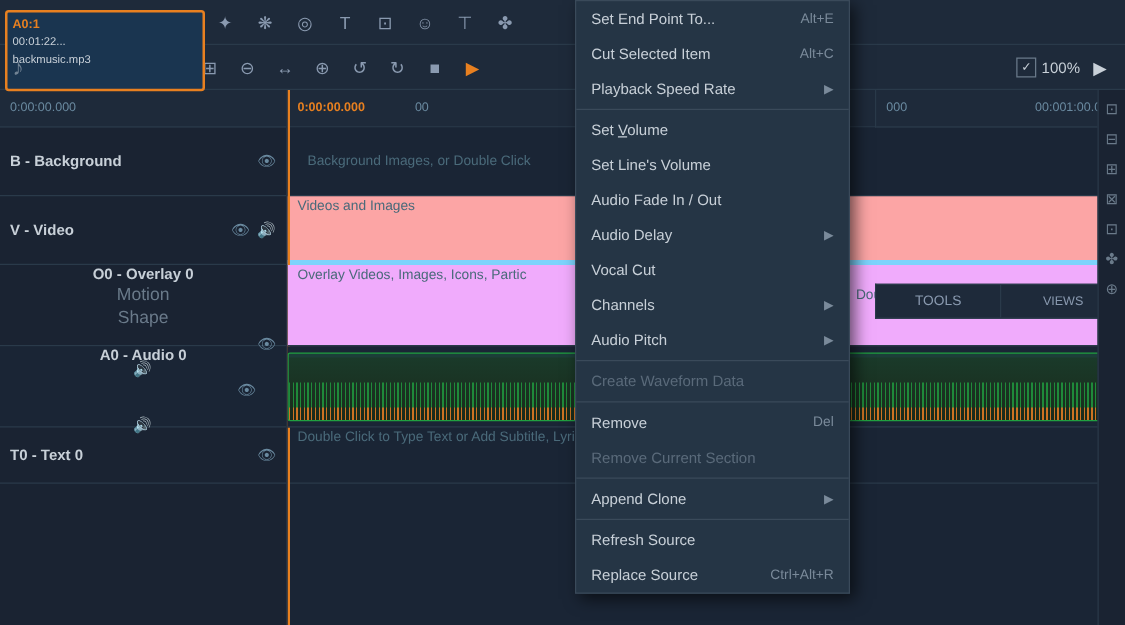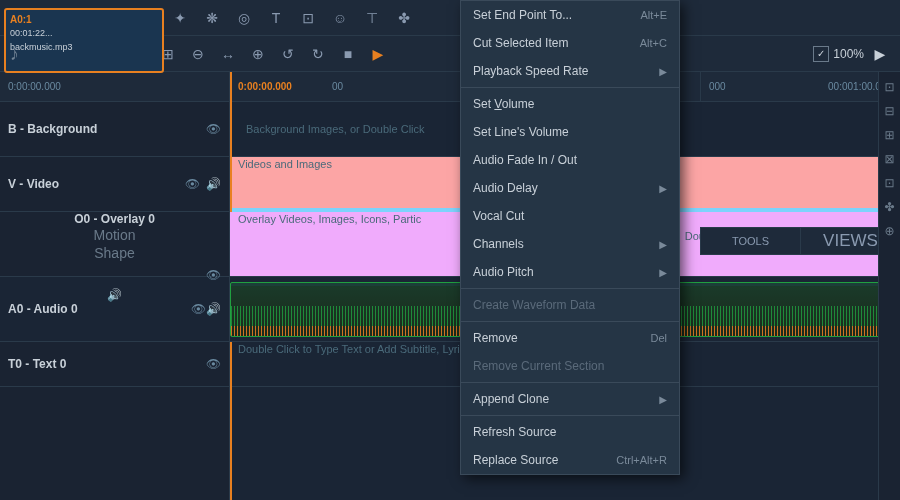--- a/index.html
+++ b/index.html
@@ -86,23 +86,24 @@
     .track-name {
       font-size: 12px;
       color: #c8d0d8;
       font-weight: bold;
     }
     .track-audio-row {
       height: 65px;
       border-bottom: 1px solid #2a3a4a;
       display: flex;
       align-items: center;
-      padding: 0 8px;
-      gap: 0;
+      padding: 0 24px;
+      gap: 14px;
       background: #1a2535;
+      flex-direction: column;
     }
     .track-text-row {
       height: 45px;
       border-bottom: 1px solid #2a3a4a;
       display: flex;
       align-items: center;
       padding: 0 8px;
       gap: 6px;
     }
 
@@ -433,21 +434,21 @@
       <span class="track-hint">Double Click to Type Text or Add Subtitle, Lyric, Credits and Particle Effect</span>
     </div>
 
     <div style="position:absolute;top:0;right:0;width:200px;height:30px;background:#1e2a3a;border-bottom:1px solid #2a3a4a;border-left:1px solid #2a3a4a;display:flex;align-items:center;padding:0 8px;font-size:10px;color:#6a8aa0;">
       <span>000</span>
       <span style="margin-left:auto;">00:001:00.000</span>
     </div>
 
     <div style="position:absolute;top:155px;right:0;width:200px;height:28px;background:#1e2a3a;border-top:1px solid #2a3a4a;border-bottom:1px solid #2a3a4a;border-left:1px solid #2a3a4a;display:flex;">
       <div style="flex:1;display:flex;align-items:center;justify-content:center;font-size:11px;color:#8a9ab0;border-right:1px solid #2a3a4a;">TOOLS</div>
-      <div style="flex:1;display:flex;align-items:center;justify-content:center;font-size:17px;color:#8a9ab0;">VIEWS</div>
+      <div style="flex:1;display:flex;align-items:center;justify-content:center;font-size:10px;color:#8a9ab0;">VIEWS</div>
     </div>
   </div>
 </div>
 
 <div class="clip-box">
   <div style="display:flex;justify-content:space-between;">
     <span class="clip-title">A0:1</span>
   </div>
   <span class="clip-time">00:01:22...</span><br>
   <span class="clip-name">backmusic.mp3</span>

